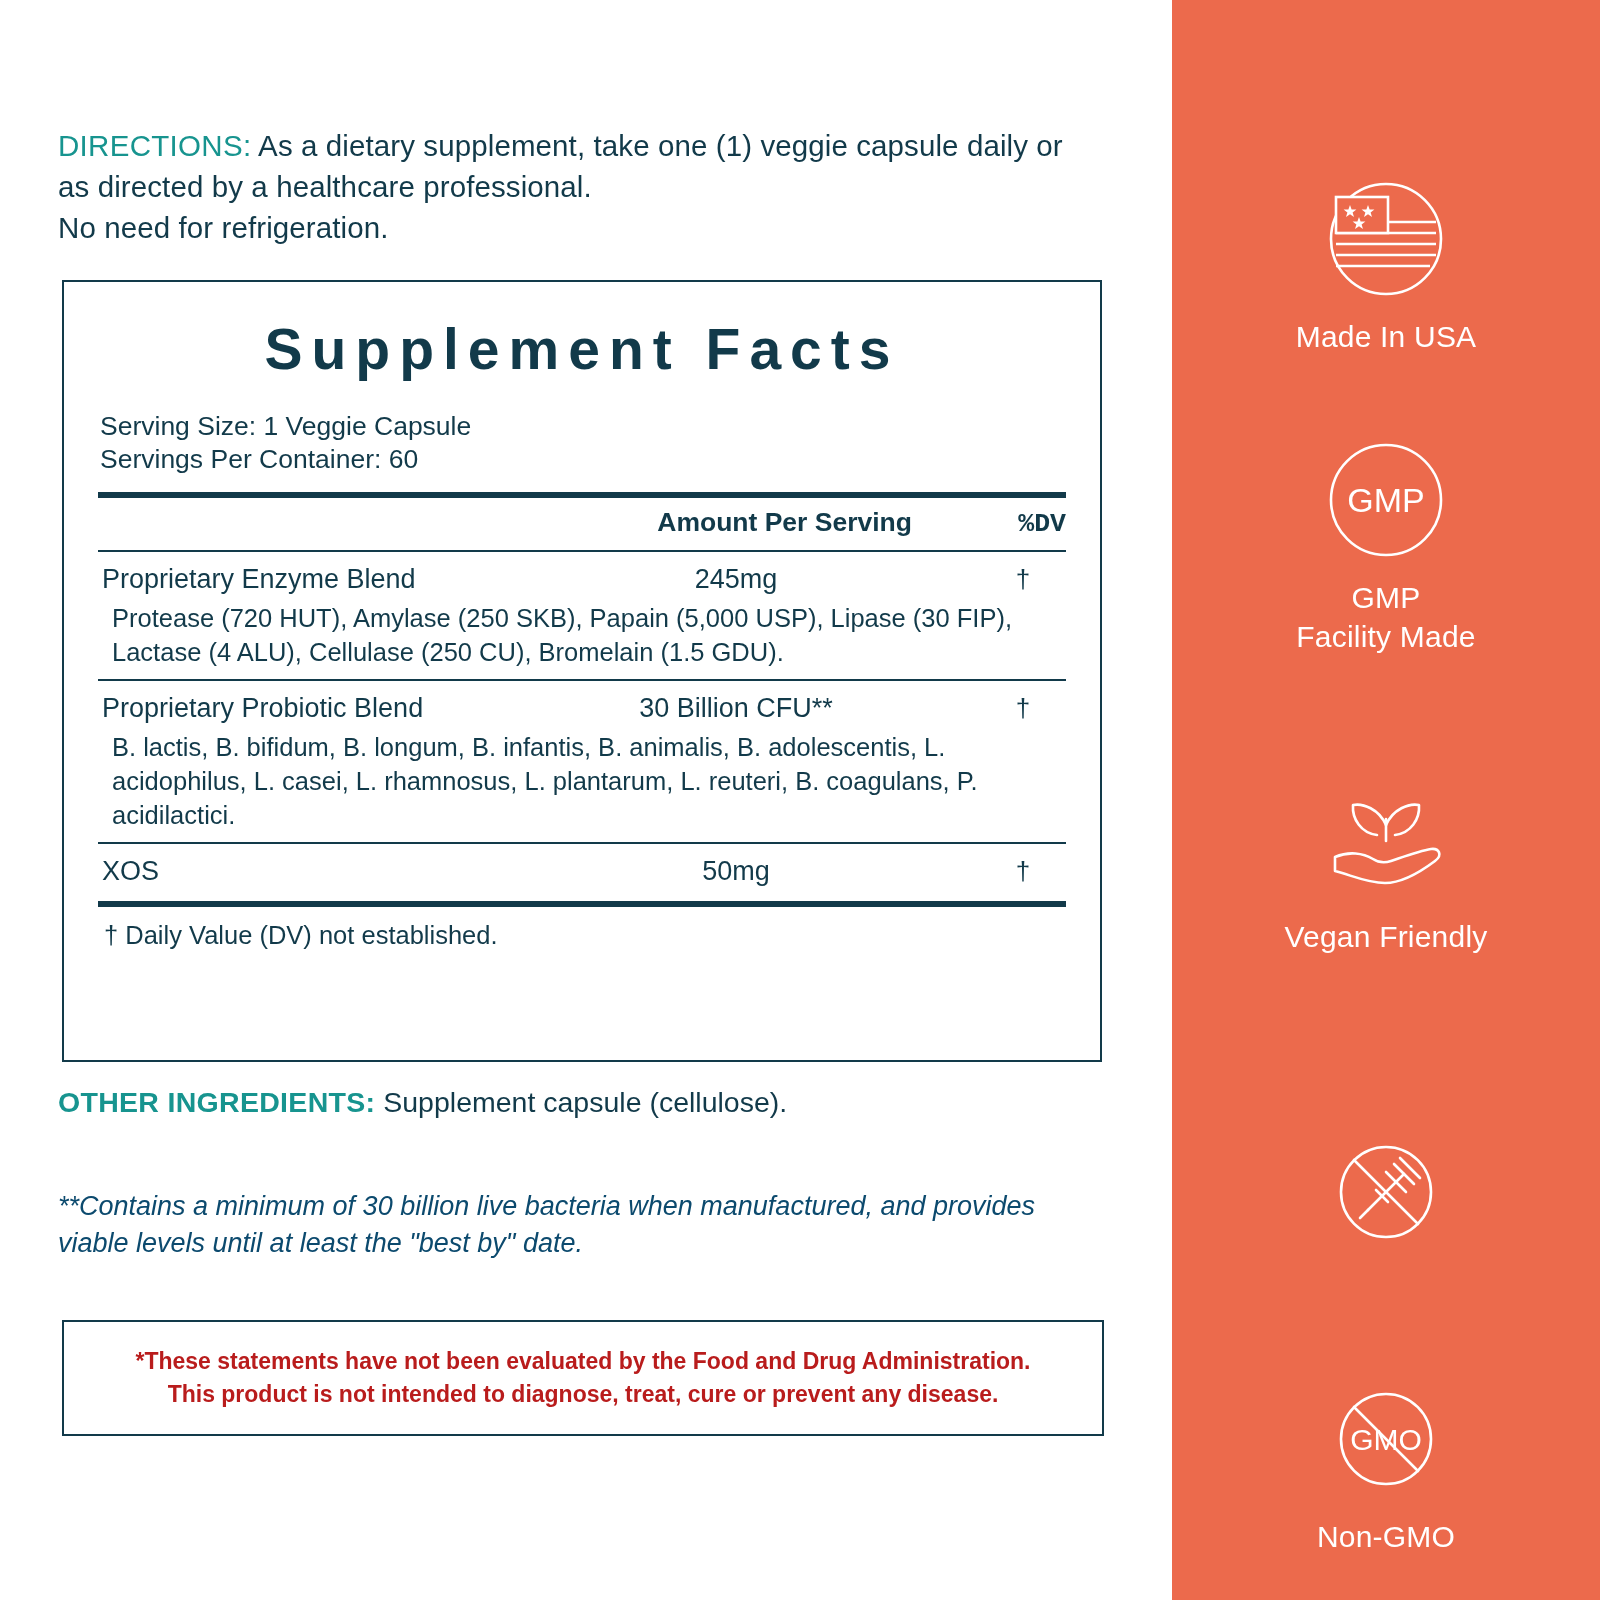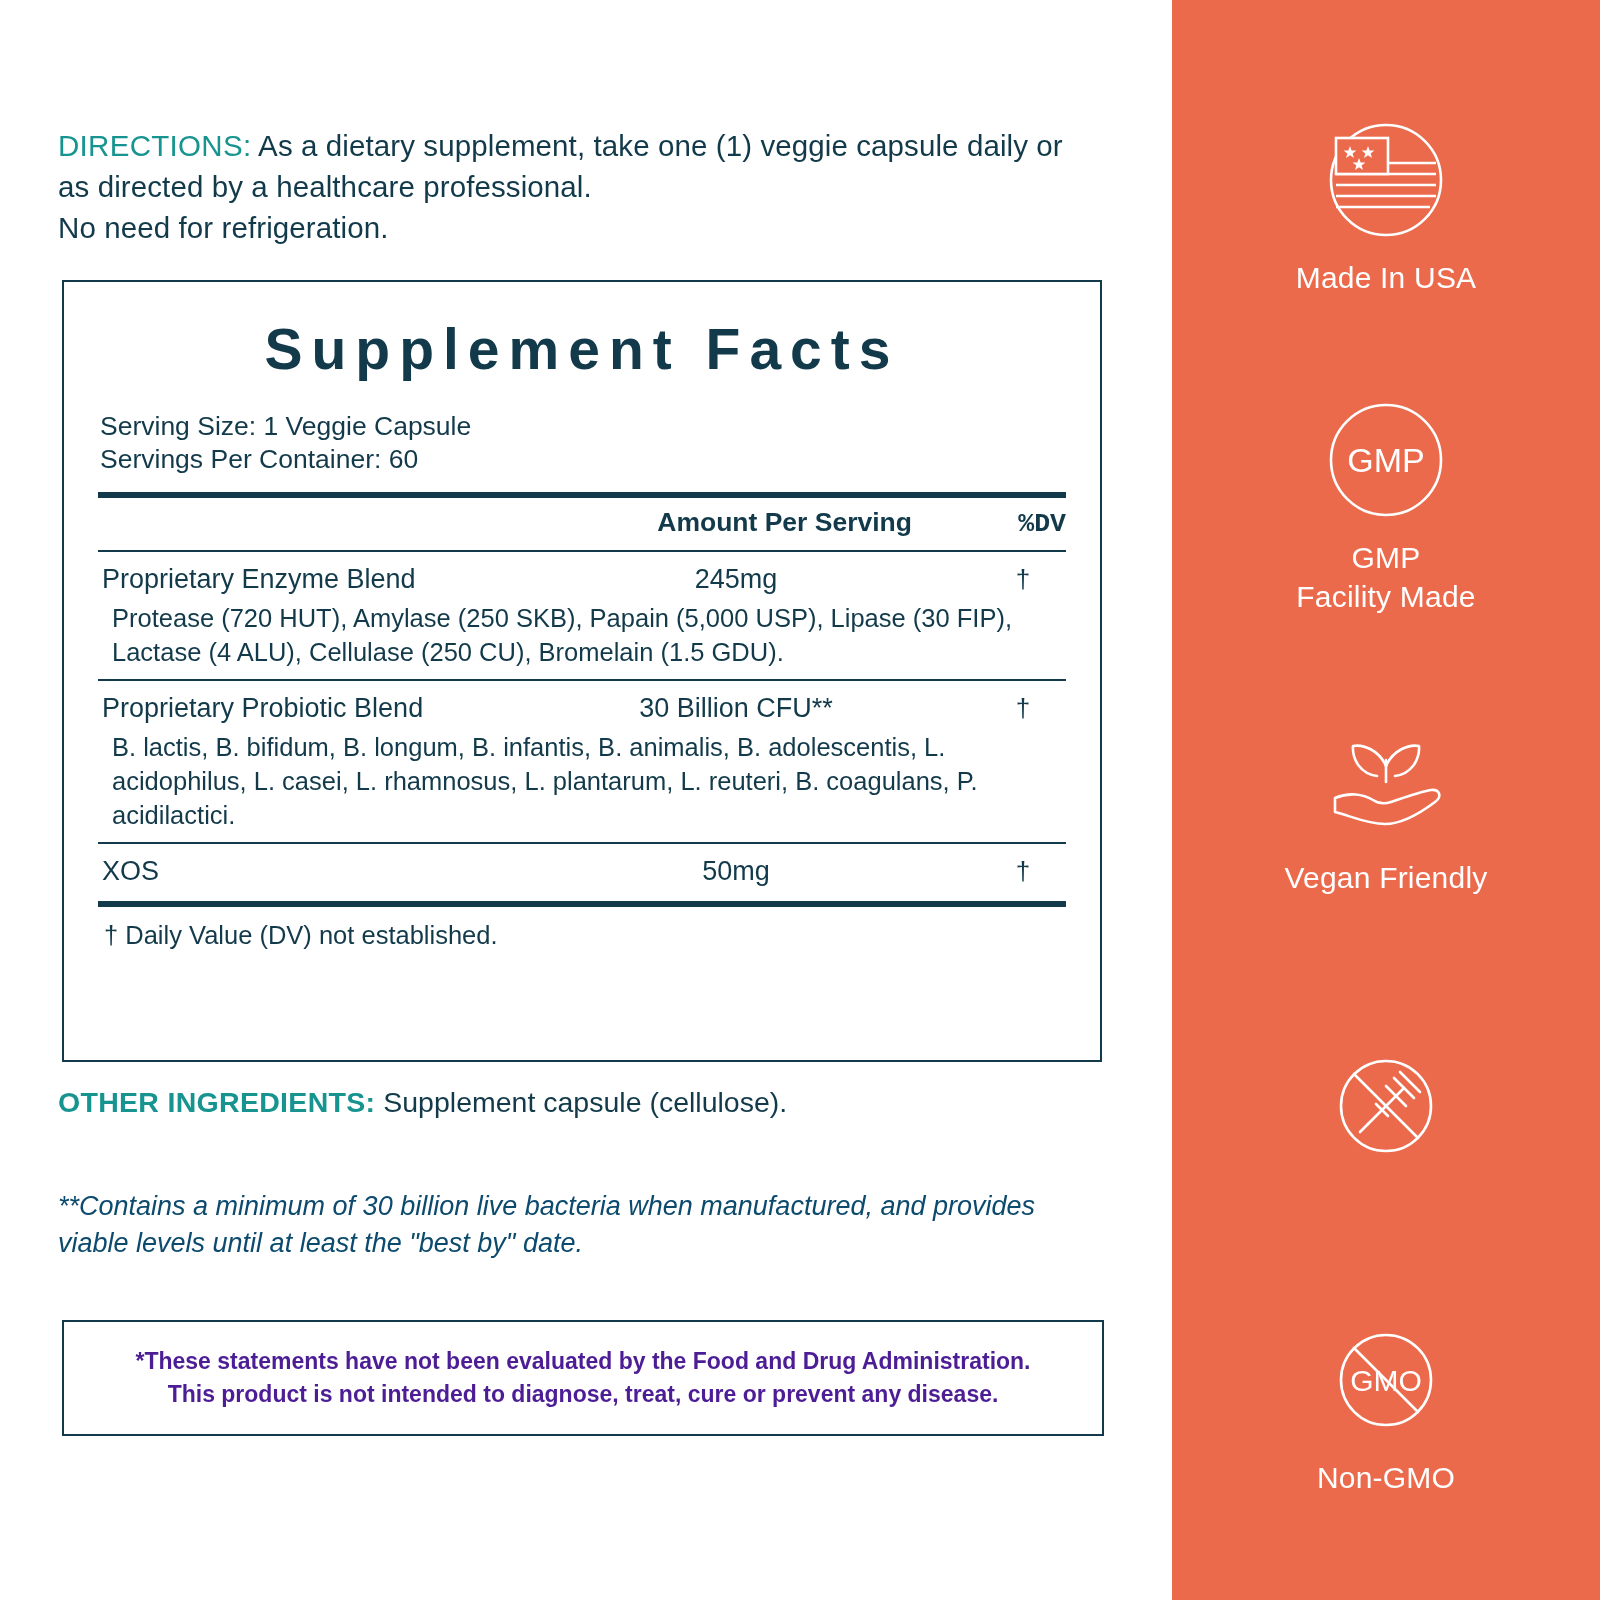--- a/index.html
+++ b/index.html
@@ -174,21 +174,21 @@
     box-sizing: border-box;
     border: 2.5px solid #123a4a;
     display: flex;
     align-items: center;
     justify-content: center;
   }
   .disclaimer-text {
     font-size: 23px;
     font-weight: bold;
     line-height: 33px;
-    color: #4c1d95;
+    color: #b91c1c;
     text-align: center;
     padding: 0 18px;
   }
 
   
   .right-panel {
     position: relative;
     width: 428px;
     height: 1600px;
     background: #ec6a4c;
@@ -204,21 +204,21 @@
     flex-direction: column;
     justify-content: flex-start;
     padding-top: 56px;
     box-sizing: border-box;
   }
   .badge {
     height: 300px;
     display: flex;
     flex-direction: column;
     align-items: center;
-    justify-content: center;
+    justify-content: flex-end;
   }
   .badge .icon-wrap {
     height: 128px;
     display: flex;
     align-items: center;
     justify-content: center;
   }
   .badge .caption {
     margin-top: 14px;
     text-align: center;

